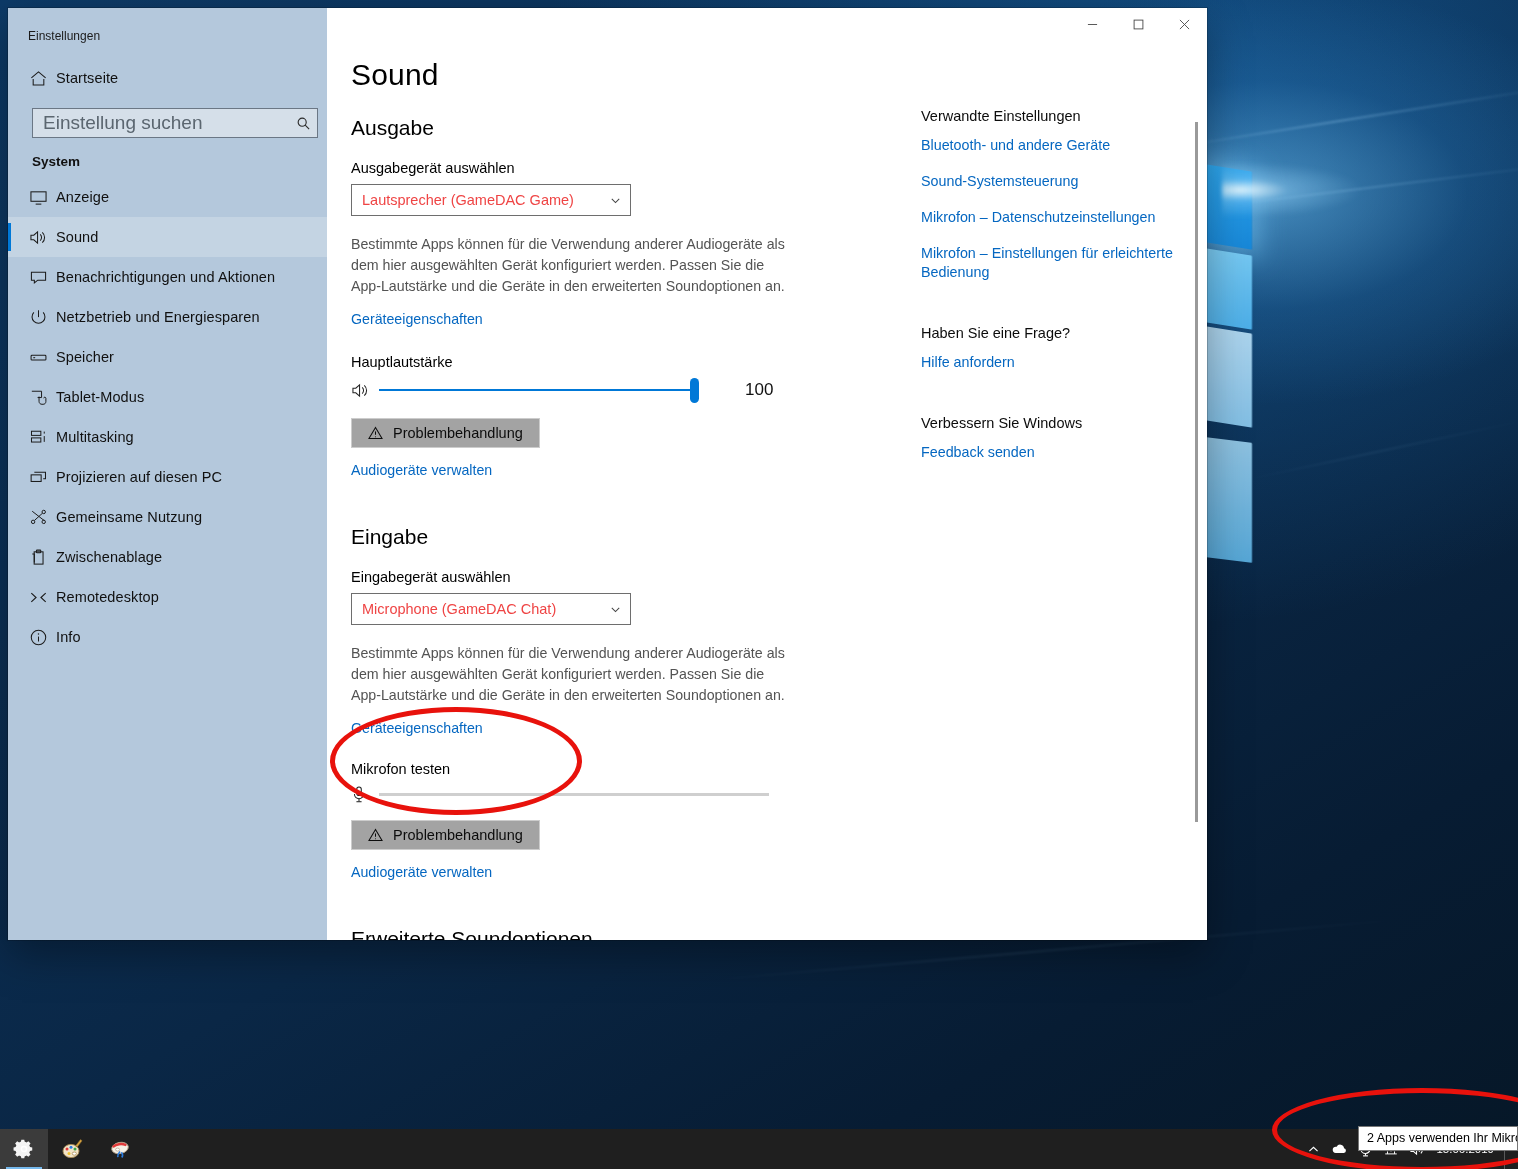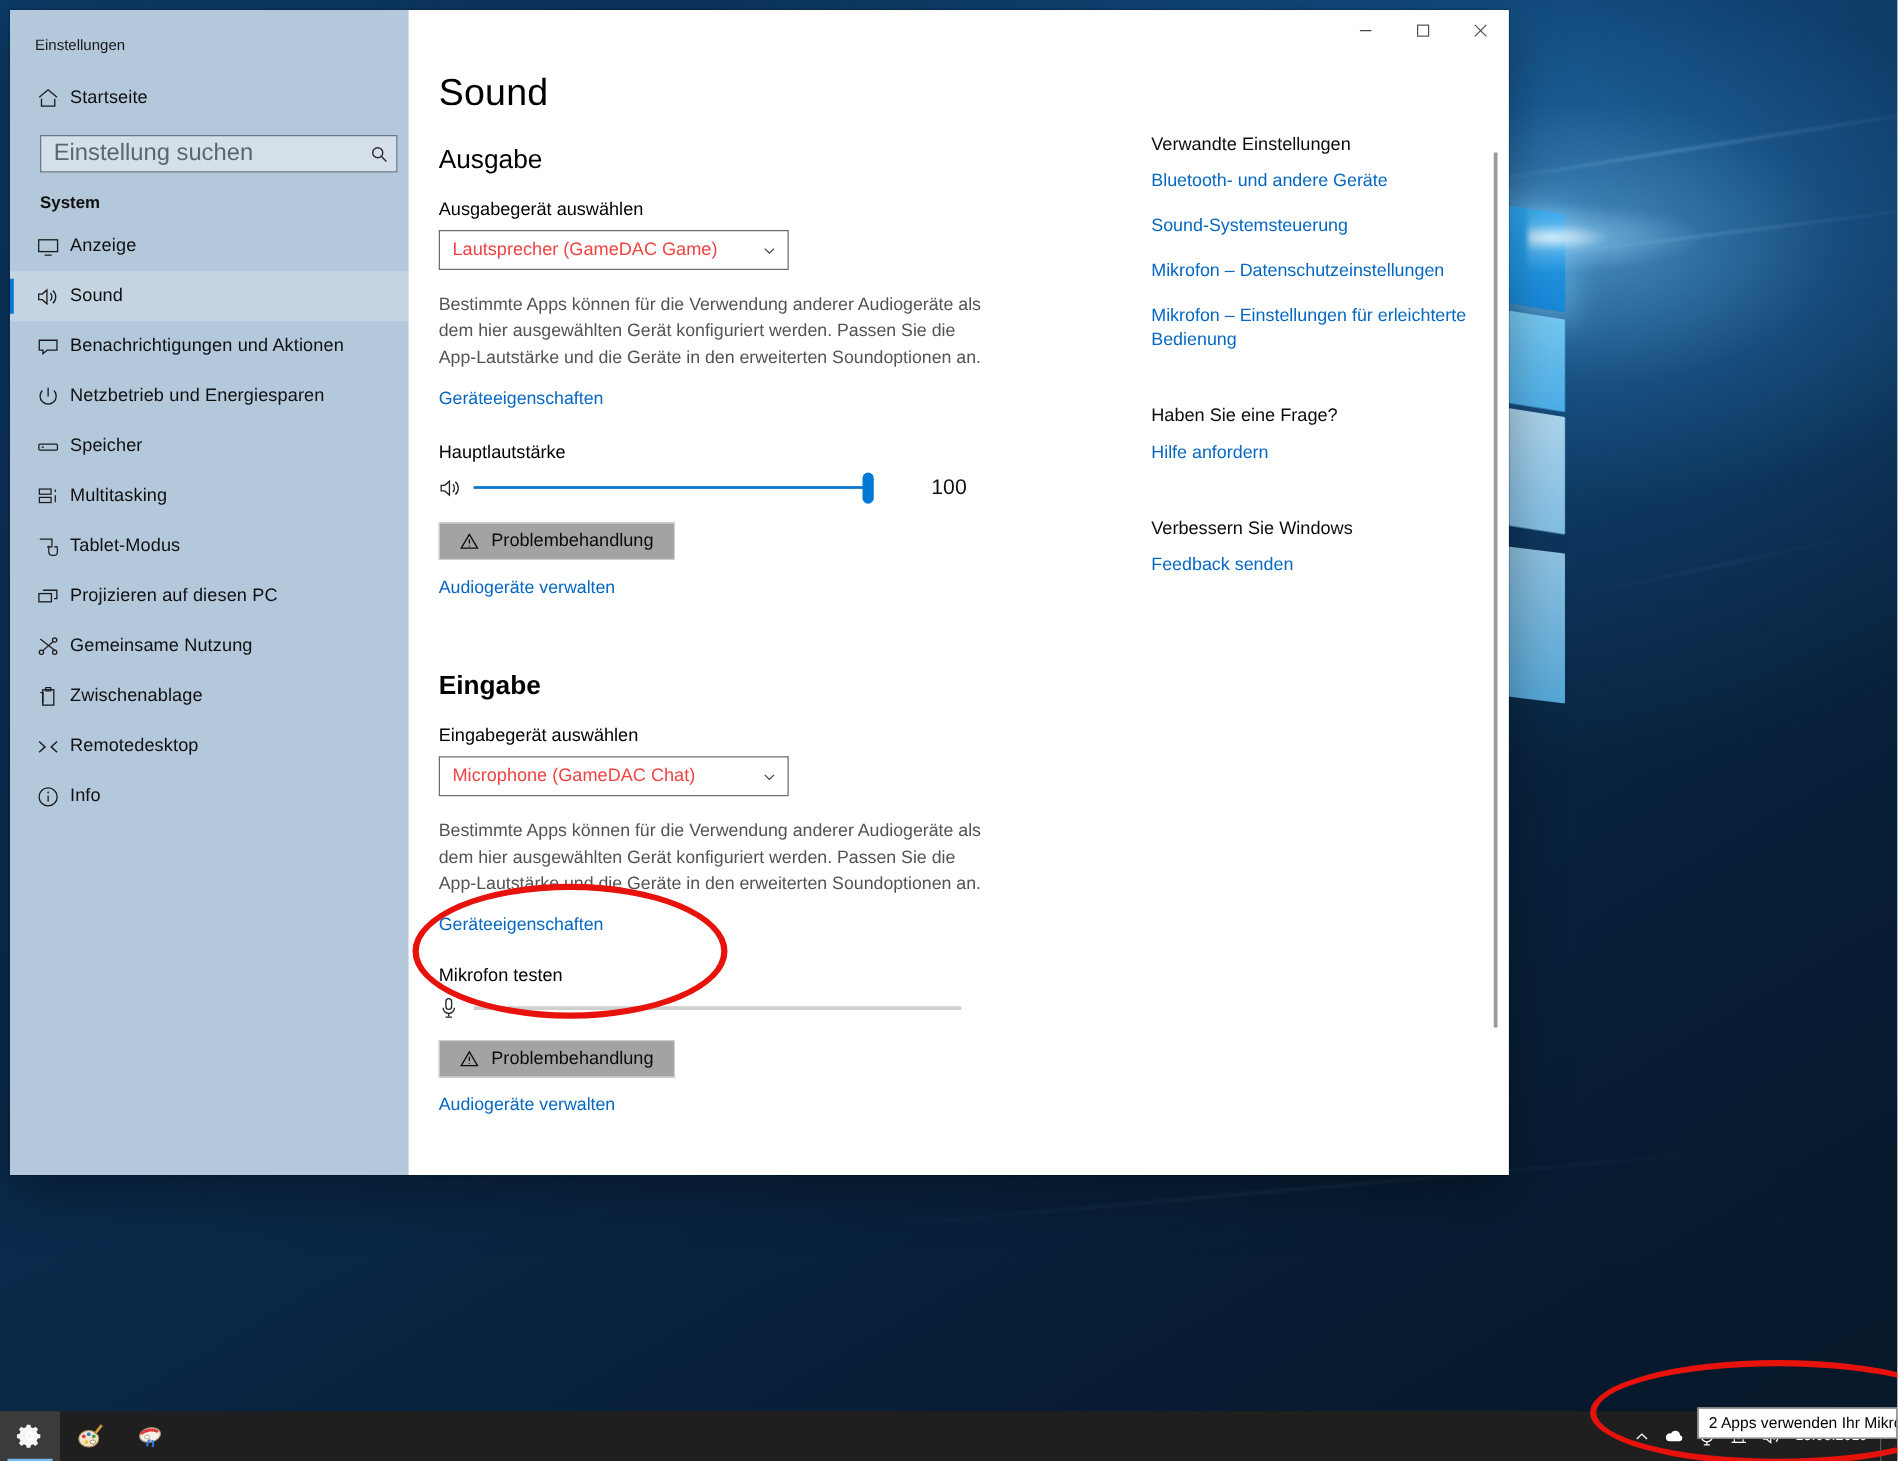--- a/index.html
+++ b/index.html
@@ -389,35 +389,35 @@
               <svg width="19" height="13" viewBox="0 0 20 14" fill="none" stroke="currentColor" stroke-width="1.1">
                 <rect x="2" y="4.6" width="16" height="5.2" rx="1"></rect>
                 <path d="M4.4 7.2h2"></path>
               </svg>
             </span>
             <span class="lbl">Speicher</span>
           </div>
           <div class="nav-row">
             <span class="ico">
               <svg width="19" height="18" viewBox="0 0 20 20" fill="none" stroke="currentColor" stroke-width="1.1">
+                <path d="M2.6 3.6h10.8v7H9"></path>
+                <path d="M10.6 9.5v5.3c0 2 1.4 3.3 3.3 3.3h1.2c1.9 0 3.1-1.3 3.1-3.1v-3.6c0-.7-.6-1.2-1.2-1.2s-1.2.5-1.2 1.2"></path>
+              </svg>
+            </span>
+            <span class="lbl">Tablet-Modus</span>
+          </div>
+          <div class="nav-row">
+            <span class="ico">
+              <svg width="19" height="18" viewBox="0 0 20 20" fill="none" stroke="currentColor" stroke-width="1.1">
                 <rect x="2.2" y="3.6" width="10.4" height="4.6"></rect>
                 <rect x="2.2" y="11" width="10.4" height="4.6"></rect>
                 <path d="M16.4 4v2.2M16.4 9v6.4"></path>
               </svg>
             </span>
             <span class="lbl">Multitasking</span>
-          </div>
-          <div class="nav-row">
-            <span class="ico">
-              <svg width="19" height="18" viewBox="0 0 20 20" fill="none" stroke="currentColor" stroke-width="1.1">
-                <path d="M2.6 3.6h10.8v7H9"></path>
-                <path d="M10.6 9.5v5.3c0 2 1.4 3.3 3.3 3.3h1.2c1.9 0 3.1-1.3 3.1-3.1v-3.6c0-.7-.6-1.2-1.2-1.2s-1.2.5-1.2 1.2"></path>
-              </svg>
-            </span>
-            <span class="lbl">Tablet-Modus</span>
           </div>
           <div class="nav-row">
             <span class="ico">
               <svg width="19" height="17" viewBox="0 0 20 18" fill="none" stroke="currentColor" stroke-width="1.1">
                 <rect x="2.2" y="6.2" width="10.6" height="7"></rect>
                 <path d="M5.6 3.4h11.8v7h-2.4"></path>
               </svg>
             </span>
             <span class="lbl">Projizieren auf diesen PC</span>
           </div>
@@ -529,21 +529,21 @@
                 <path d="M8 5.8v3.6"></path>
                 <circle cx="8" cy="11.4" r=".55" fill="currentColor" stroke="none"></circle>
             </svg>
           </span>
           <span>Problembehandlung</span>
         </div>
 
         <div><span class="link">Audiogeräte verwalten</span></div>
 
         
-        <div class="section-h" style="margin-top:58px;font-weight:bold;">Eingabe</div>
+        <div class="section-h" style="margin-top:46px;">Eingabe</div>
 
         <div class="field-label">Eingabegerät auswählen</div>
         <div class="combo">
           <span>Microphone (GameDAC Chat)</span>
           <span class="chev">
             <svg width="13" height="13" viewBox="0 0 14 14" fill="none" stroke="currentColor" stroke-width="1.1">
                 <path d="M3 5.3 7 9.2l4-3.9"></path>
               </svg>
           </span>
         </div>

